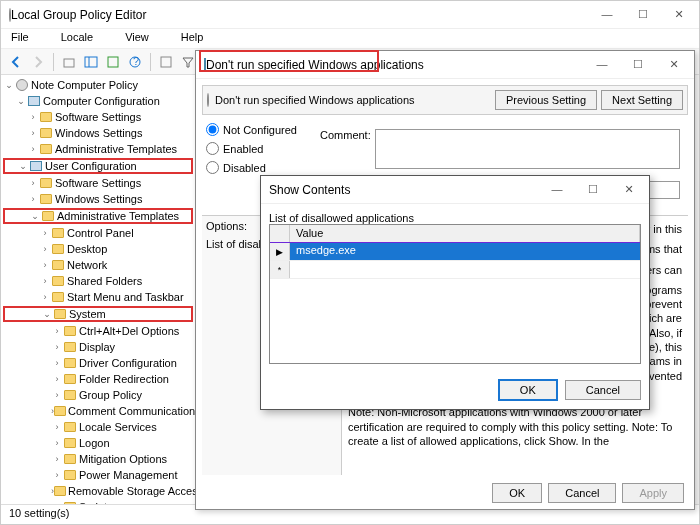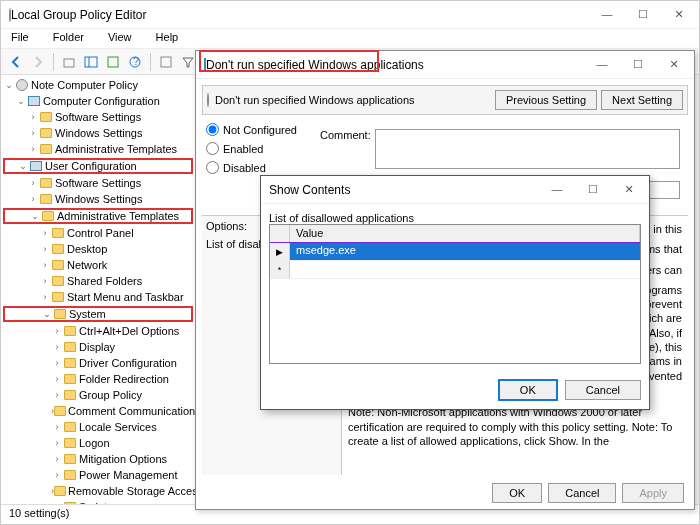--- a/index.html
+++ b/index.html
@@ -2,21 +2,21 @@
 <html><head>
 <meta charset="utf-8">
 <style>
 * { box-sizing: border-box; margin: 0; padding: 0; font-family: "Segoe UI", Tahoma, sans-serif; font-size: 11px; }
 body { background: #fff; width: 700px; height: 525px; overflow: hidden; position: relative; }
 .window { border: 1px solid #ccc; background: #fff; }
 .titlebar { height: 28px; display: flex; align-items: center; padding: 0 8px; border-bottom: 1px solid #eee; }
 .titlebar .title { flex: 1; font-size: 12px; }
 .titlebar .btns { display: flex; gap: 12px; }
 .titlebar .btn { width: 24px; text-align: center; color: #555; cursor: default; }
-.menubar { height: 20px; display: flex; gap: 20px; padding: 2px 8px; border-bottom: 1px solid #eee; }
+.menubar { height: 20px; display: flex; gap: 28px; padding: 2px 8px; border-bottom: 1px solid #eee; }
 .menubar span { padding: 0 2px; }
 .toolbar { height: 26px; display: flex; align-items: center; gap: 4px; padding: 2px 6px; border-bottom: 1px solid #ddd; background: #f8f8f8; }
 .tbicon { width: 18px; height: 18px; display: flex; align-items: center; justify-content: center; border: 1px solid transparent; }
 .tbicon svg { width: 14px; height: 14px; }
 .sep { width: 1px; height: 18px; background: #ccc; margin: 0 2px; }
 .main { display: flex; height: calc(100% - 28px - 20px - 26px - 20px); }
 .tree { width: 195px; border-right: 1px solid #ddd; overflow: auto; padding: 2px; white-space: nowrap; }
 .tree .node { display: flex; align-items: center; height: 16px; }
 .tree .tw { width: 12px; text-align: center; color: #666; font-size: 9px; }
 .tree .ic { width: 14px; height: 14px; margin-right: 2px; display: inline-flex; align-items: center; justify-content: center; }
@@ -74,21 +74,21 @@
     <span class="ic"><span class="gear"></span></span>
     <span class="title">Local Group Policy Editor</span>
     <div class="btns">
       <span class="btn">—</span>
       <span class="btn">☐</span>
       <span class="btn">✕</span>
     </div>
   </div>
   <div class="menubar">
     <span>File</span>
-    <span>Folder</span>
+    <span>Locale</span>
     <span>View</span>
     <span>Help</span>
   </div>
   <div class="toolbar">
     <span class="tbicon">
         <svg viewBox="0 0 14 14">
           <path d="M9 2 L4 7 L9 12" stroke="#1976d2" fill="none" stroke-width="2"></path>
         </svg>
       </span>
     <span class="tbicon">

